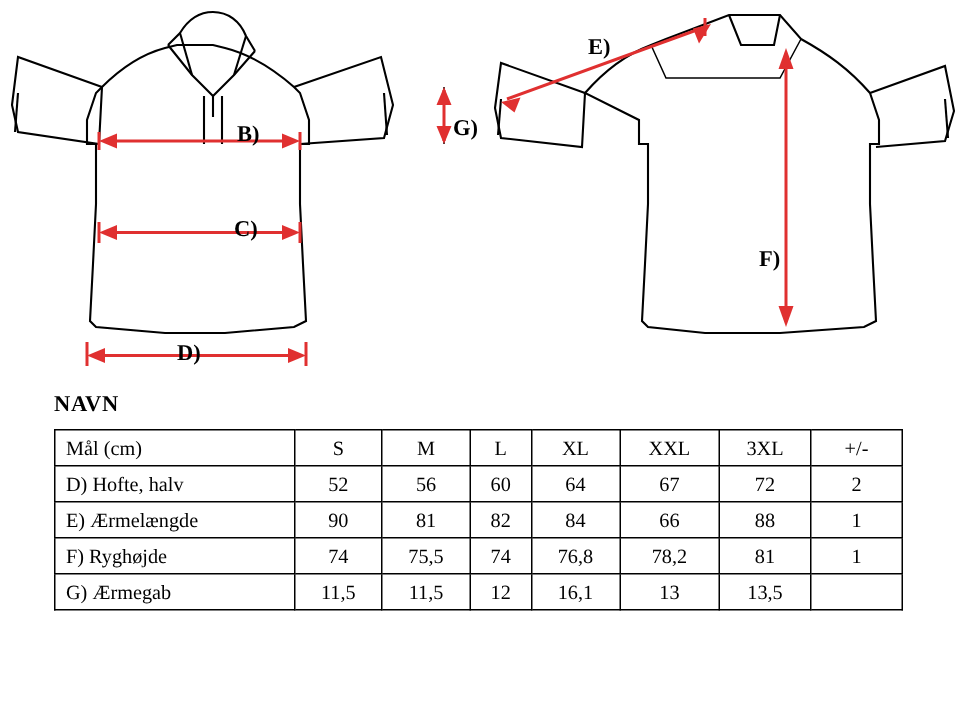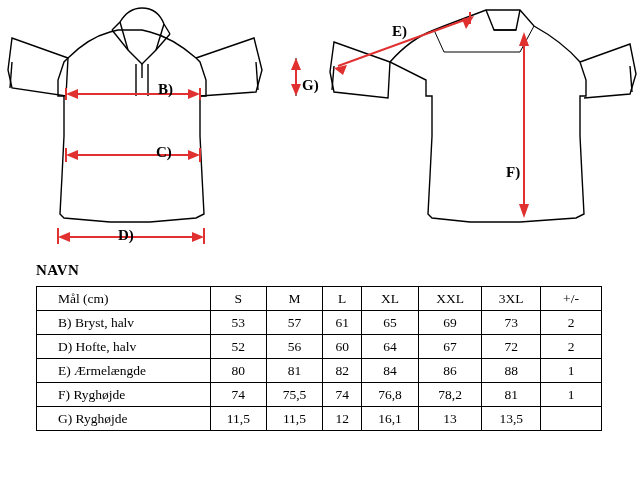--- a/index.html
+++ b/index.html
@@ -47,21 +47,21 @@
   #size-table th, #size-table td {
     border: 1px solid #000000;
     height: 23px;
     padding: 0 4px;
     font-weight: normal;
     text-align: center;
     vertical-align: middle;
   }
   #size-table th.label-col, #size-table td.label-col {
     text-align: left;
-    padding-left: 21px;
+    padding-left: 7px;
     width: 148px;
   }
   #size-table th.plusminus-col, #size-table td.plusminus-col {
     width: 52px;
   }
   .svg-text {
     font-family: "Liberation Serif", serif;
     font-size: 15px;
     font-weight: bold;
     fill: #000000;
@@ -175,61 +175,51 @@
       <th>M</th>
       <th>L</th>
       <th>XL</th>
       <th>XXL</th>
       <th>3XL</th>
       <th class="plusminus-col">+/-</th>
     </tr>
   </thead>
   <tbody>
     <tr>
-      <td class="label-col">B) Bryst, halv</td>
-      <td>53</td>
-      <td>57</td>
-      <td>61</td>
-      <td>65</td>
-      <td>69</td>
-      <td>73</td>
-      <td class="plusminus-col">2</td>
-    </tr>
-    <tr>
       <td class="label-col">D) Hofte, halv</td>
       <td>52</td>
       <td>56</td>
       <td>60</td>
       <td>64</td>
       <td>67</td>
       <td>72</td>
       <td class="plusminus-col">2</td>
     </tr>
     <tr>
       <td class="label-col">E) Ærmelængde</td>
-      <td>80</td>
+      <td>90</td>
       <td>81</td>
       <td>82</td>
       <td>84</td>
-      <td>86</td>
+      <td>66</td>
       <td>88</td>
       <td class="plusminus-col">1</td>
     </tr>
     <tr>
       <td class="label-col">F) Ryghøjde</td>
       <td>74</td>
       <td>75,5</td>
       <td>74</td>
       <td>76,8</td>
       <td>78,2</td>
       <td>81</td>
       <td class="plusminus-col">1</td>
     </tr>
     <tr>
-      <td class="label-col">G) Ryghøjde</td>
+      <td class="label-col">G) Ærmegab</td>
       <td>11,5</td>
       <td>11,5</td>
       <td>12</td>
       <td>16,1</td>
       <td>13</td>
       <td>13,5</td>
       <td class="plusminus-col"></td>
     </tr>
   </tbody>
 </table>

